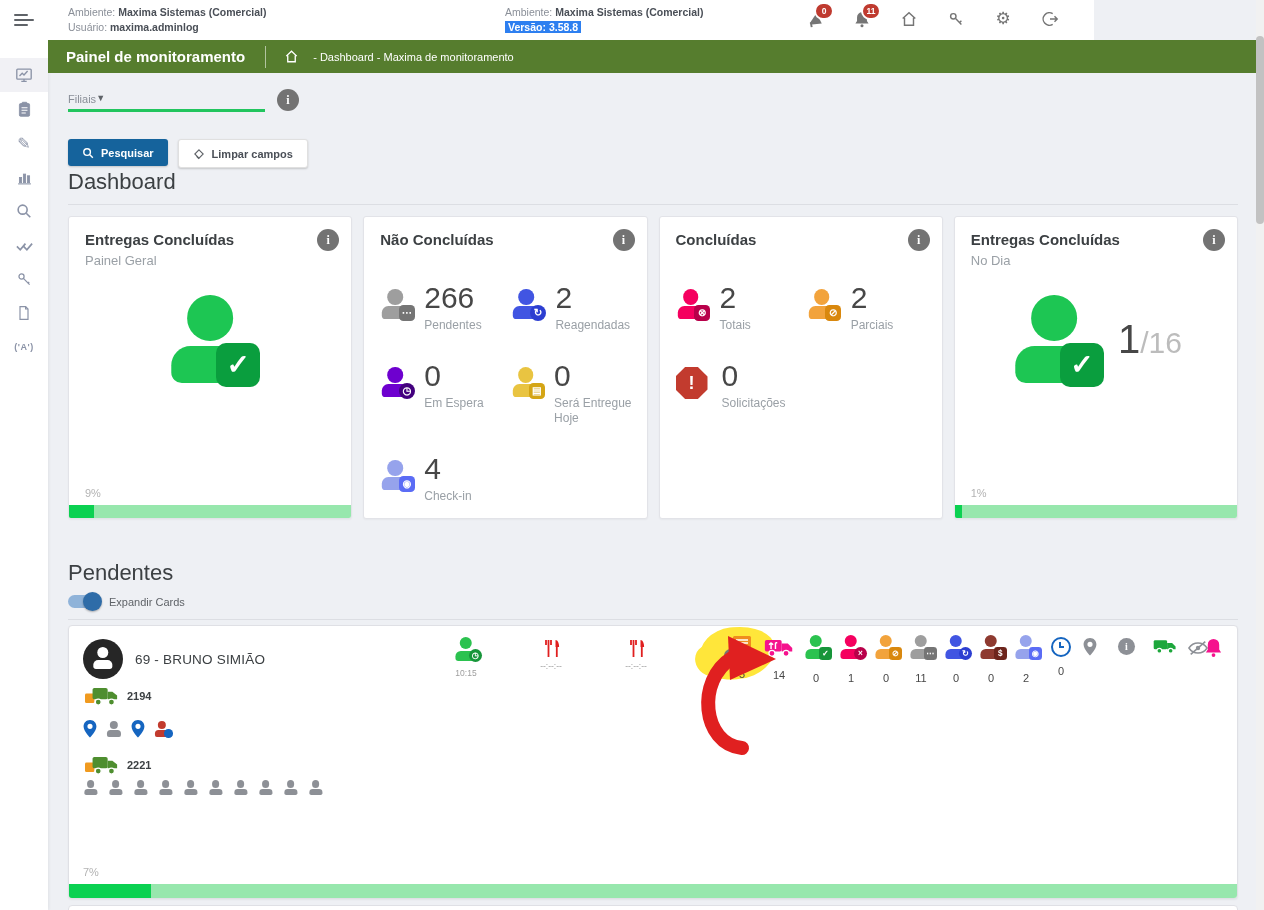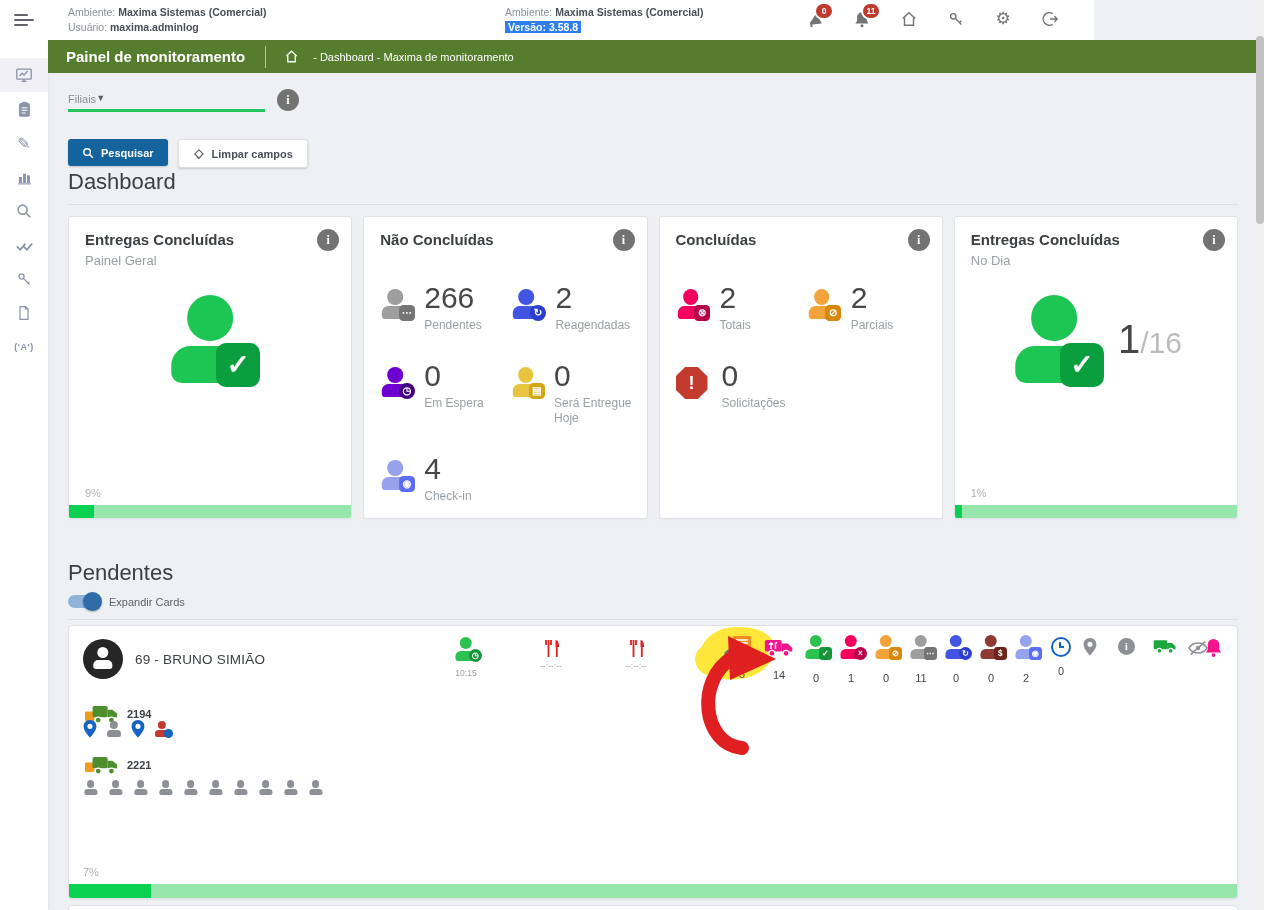--- a/index.html
+++ b/index.html
@@ -535,21 +535,21 @@
           <circle cx="11" cy="8" r="2.4" fill="#8d9096"></circle>
           <path d="M3 15 19 1" stroke="#8d9096" stroke-width="1.8"></path>
         </svg>
         <svg width="19" height="21" viewBox="0 0 20 22" style="margin-left:-4px;">
           <path d="M10 2a6 6 0 0 1 6 6v5l2 3.2H2L4 13V8a6 6 0 0 1 6-6z" fill="#f5128d"></path>
           <circle cx="10" cy="19" r="2" fill="#f5128d"></circle>
         </svg>
       </div>
     </div>
 
-    <div class="vrow" style="top:76px;">
+    <div class="vrow" style="top:58px;">
       <svg width="34" height="23" viewBox="0 0 36 24">
         <rect x="0" y="10" width="10" height="10" rx="1.5" fill="#f09a1f"></rect>
         <rect x="8" y="4" width="16" height="12" rx="2" fill="#4e8e2f"></rect>
         <path d="M24 8h5l5 4v4h-10z" fill="#4e8e2f"></path>
         <circle cx="14" cy="19" r="3.2" fill="#4e8e2f" stroke="#fff" stroke-width="1.4"></circle>
         <circle cx="28" cy="19" r="3.2" fill="#4e8e2f" stroke="#fff" stroke-width="1.4"></circle>
       </svg>
       <span>2194</span>
     </div>
     <div class="vicons" style="top:94px;">

